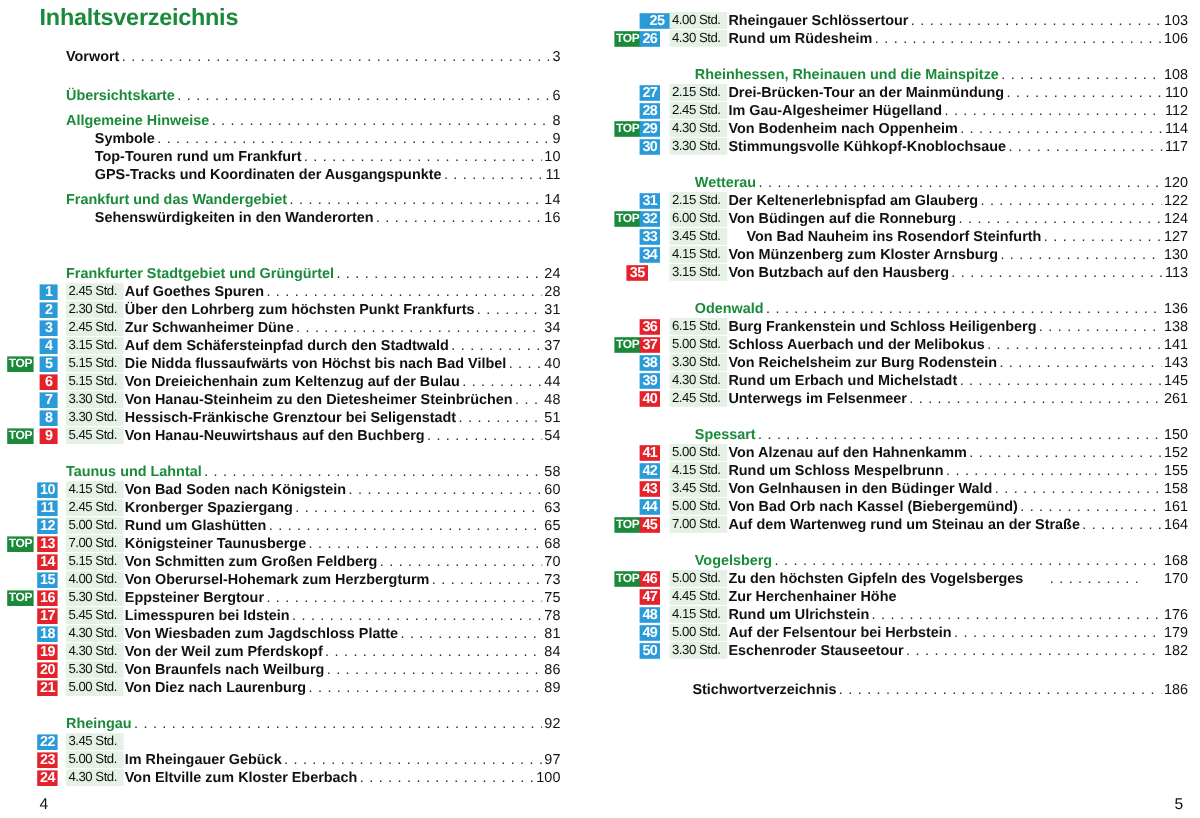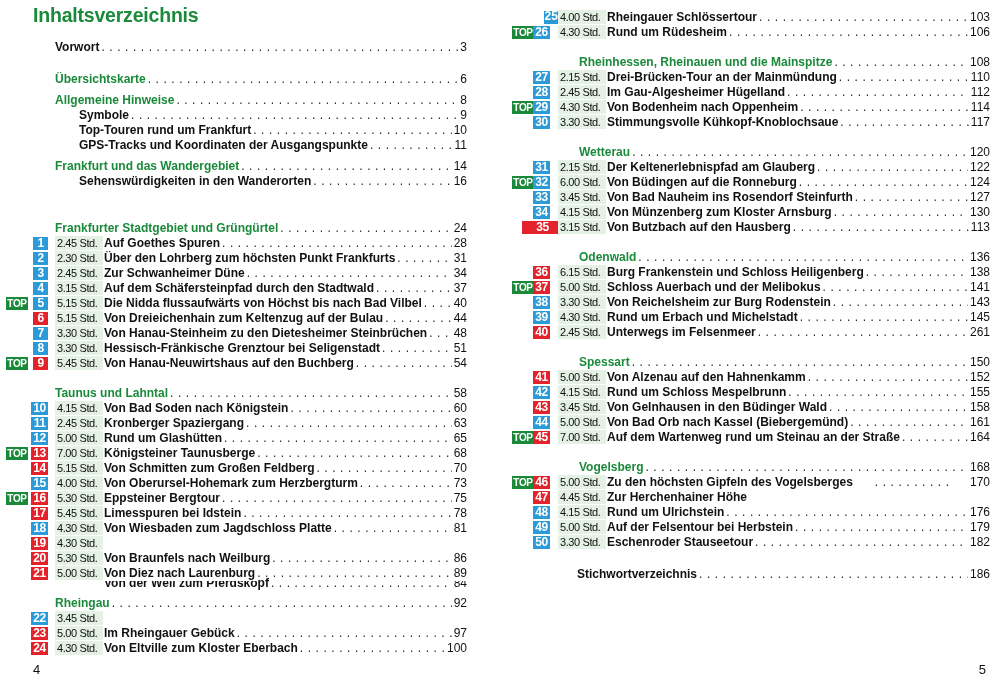--- a/index.html
+++ b/index.html
@@ -275,21 +275,21 @@
         <span class="time" style="left: 55px;">4.30 Std.</span>
         <div class="label-line" style="left: 104px;">
           <span class="lbl">Von Wiesbaden zum Jagdschloss Platte</span>
           <span class="dots"></span>
           <span class="pg">81</span>
         </div>
       </div>
       <div class="row tour">
         <span class="num red" style="left: 31px; width: 17px;">19</span>
         <span class="time" style="left: 55px;">4.30 Std.</span>
-        <div class="label-line" style="left: 104px; margin-top: 40px;">
+        <div class="label-line" style="left: 104px;">
           <span class="lbl">Von der Weil zum Pferdskopf</span>
           <span class="dots"></span>
           <span class="pg">84</span>
         </div>
       </div>
       <div class="row tour">
         <span class="num red" style="left: 31px; width: 17px;">20</span>
         <span class="time" style="left: 55px;">5.30 Std.</span>
         <div class="label-line" style="left: 104px;">
           <span class="lbl">Von Braunfels nach Weilburg</span>
@@ -337,21 +337,21 @@
           <span class="pg">100</span>
         </div>
       </div>
     </div>
   <div class="page-number">4</div>
 </div>
 
 <div class="page" id="right-page">
   <div class="block" id="right-cont" style="left:0; top:10px; width:490px;">
       <div class="row tour">
-        <span class="num blue" style="left: 44px; width: 14px; font-family: Liberation Mono, monospace;">25</span>
+        <span class="num blue" style="left: 33px; width: 29px;">25</span>
         <span class="time" style="left: 58px;">4.00 Std.</span>
         <div class="label-line" style="left: 107px;">
           <span class="lbl">Rheingauer Schlössertour</span>
           <span class="dots"></span>
           <span class="pg">103</span>
         </div>
       </div>
       <div class="row tour">
         <span class="top-badge" style="left: 12px;">TOP</span>
         <span class="num blue" style="left: 33px; width: 17px;">26</span>
@@ -432,37 +432,37 @@
         <span class="time" style="left: 58px;">6.00 Std.</span>
         <div class="label-line" style="left: 107px;">
           <span class="lbl">Von Büdingen auf die Ronneburg</span>
           <span class="dots"></span>
           <span class="pg">124</span>
         </div>
       </div>
       <div class="row tour">
         <span class="num blue" style="left: 33px; width: 17px;">33</span>
         <span class="time" style="left: 58px;">3.45 Std.</span>
-        <div class="label-line" style="left: 107px;">
+        <div class="label-line" style="left: 122px;">
           <span class="lbl">Von Bad Nauheim ins Rosendorf Steinfurth</span>
           <span class="dots"></span>
           <span class="pg">127</span>
         </div>
       </div>
       <div class="row tour">
         <span class="num blue" style="left: 33px; width: 17px;">34</span>
         <span class="time" style="left: 58px;">4.15 Std.</span>
         <div class="label-line" style="left: 107px;">
           <span class="lbl">Von Münzenberg zum Kloster Arnsburg</span>
           <span class="dots"></span>
           <span class="pg">130</span>
         </div>
       </div>
       <div class="row tour">
-        <span class="num red" style="left: 22px; width: 41px;">35</span>
+        <span class="num red" style="left: 22px; width: 18px;">35</span>
         <span class="time" style="left: 58px;">3.15 Std.</span>
         <div class="label-line" style="left: 107px;">
           <span class="lbl">Von Butzbach auf den Hausberg</span>
           <span class="dots"></span>
           <span class="pg">113</span>
         </div>
       </div>
     </div>
   <div class="block" id="right-r2" style="left:0; top:250px; width:490px;">
       <div class="row section">

